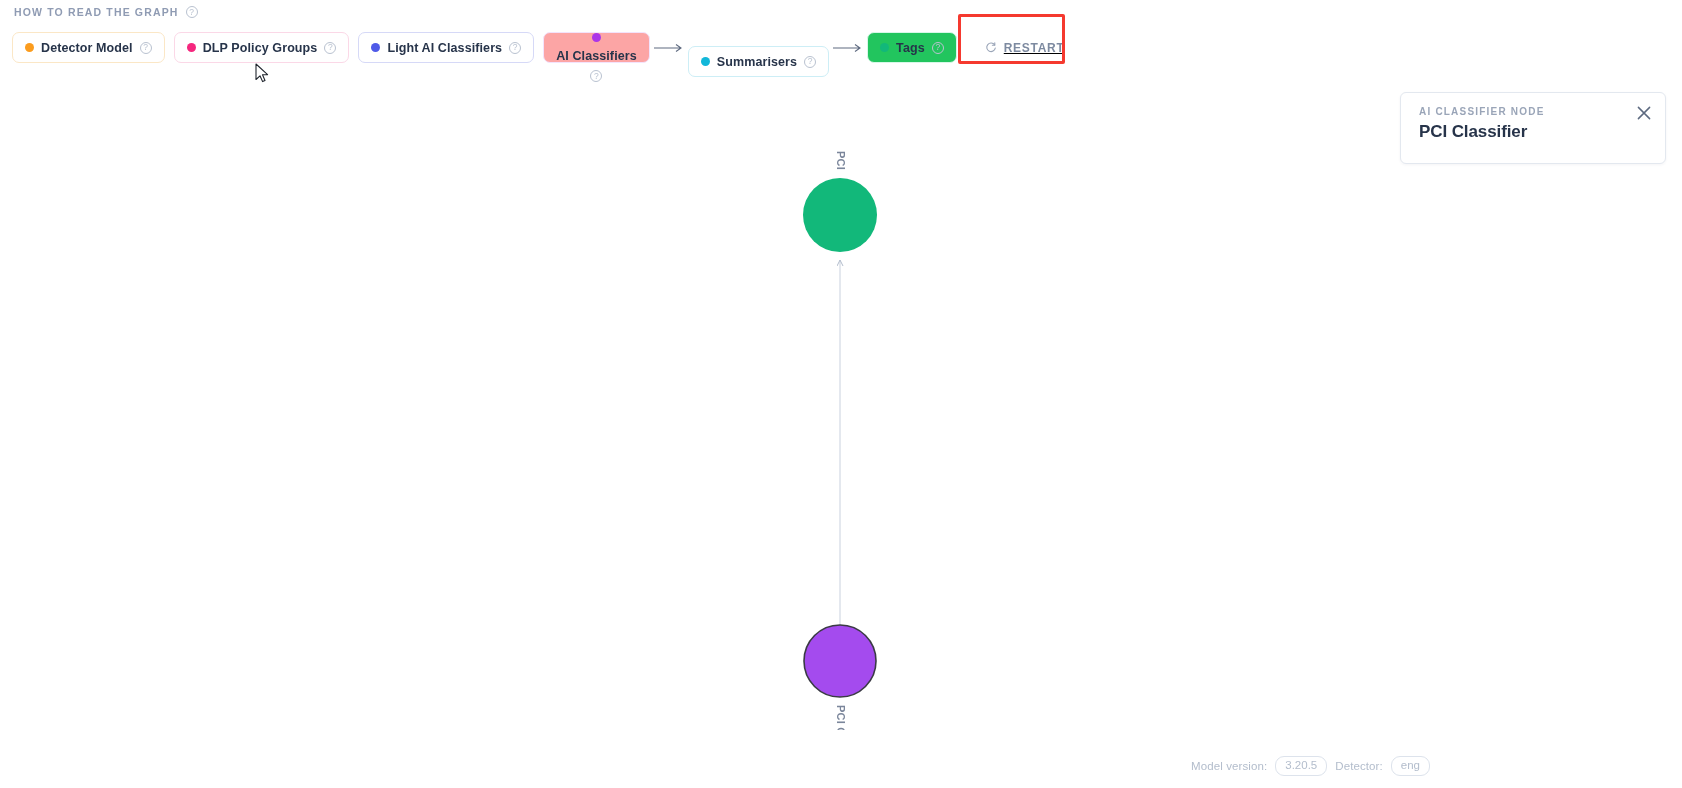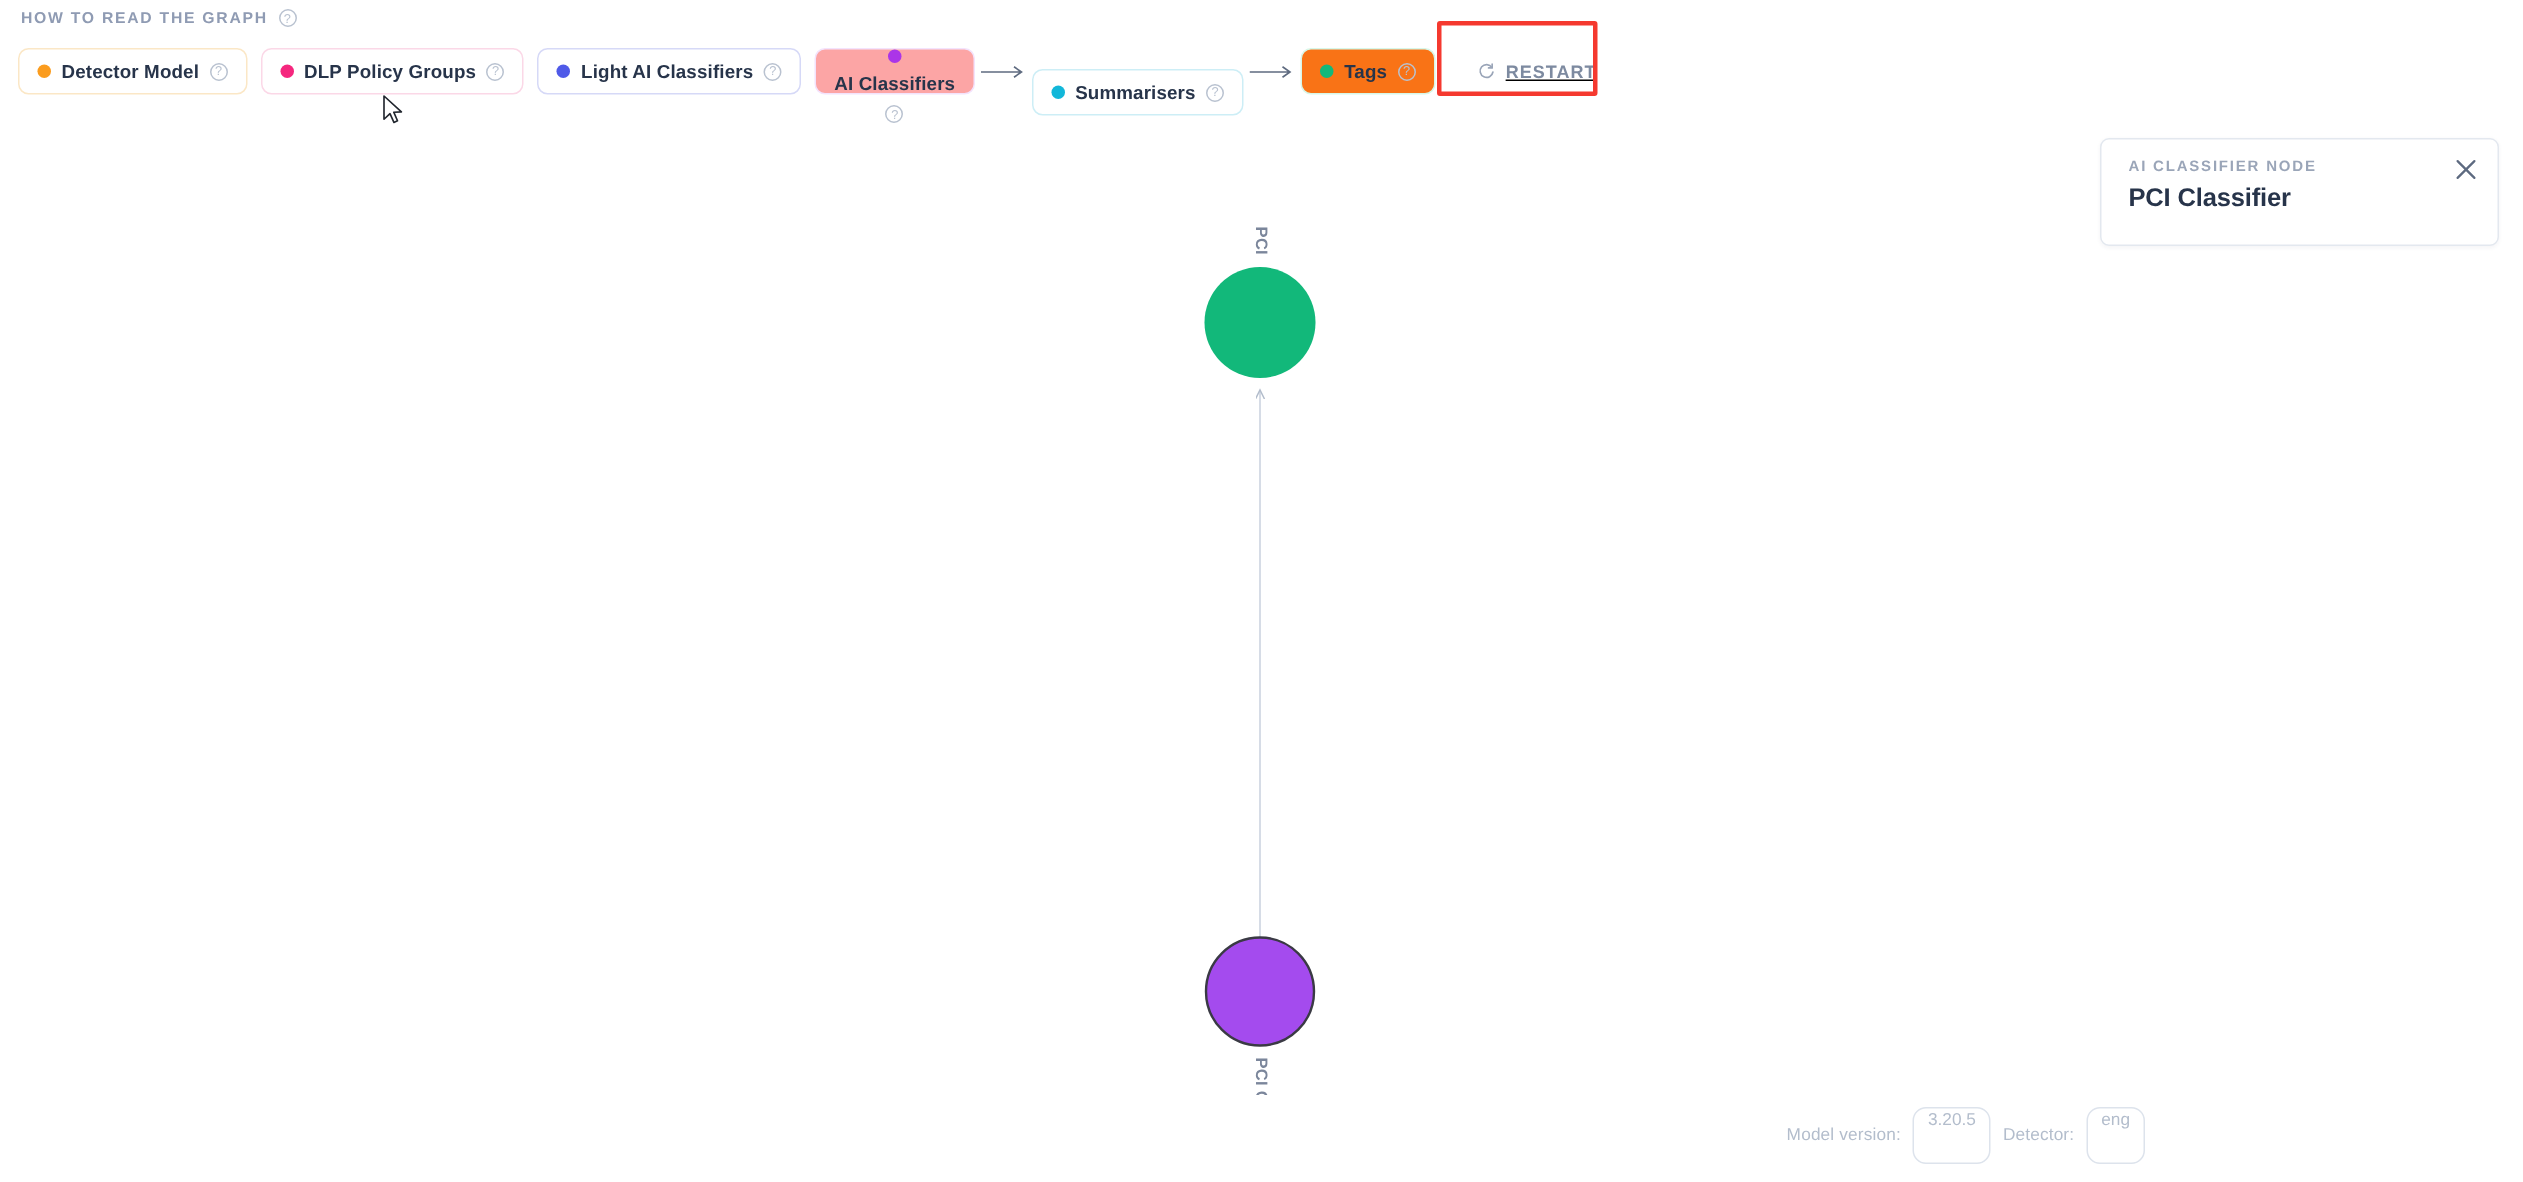--- a/index.html
+++ b/index.html
@@ -198,21 +198,21 @@
   .status-label {
     font-size: 11.5px;
     color: #b3bdcc;
     letter-spacing: 0.1px;
   }
   .status-pill {
     font-size: 11.5px;
     color: #b3bdcc;
     border: 1px solid #dde3ec;
     border-radius: 9px;
-    padding: 2px 9px 21px;
+    padding: 2px 9px 3px;
     line-height: 1.1;
   }
 
   
   .cursor {
     position: absolute;
     left: 255px;
     top: 63px;
     width: 16px;
     height: 22px;
@@ -261,21 +261,21 @@
       <div class="chip" style="background: rgb(255, 255, 255); border-color: rgb(205, 238, 246); margin-top: 28px;">
         <span class="dot" style="background: rgb(18, 183, 217);"></span>
         <span class="chip-label">Summarisers</span>
         <span class="qmark"></span>
       </div>
       <div class="arrow-sep">
         <svg width="30" height="10" viewBox="0 0 30 10">
           <path d="M0,5 L27,5 M22,1.5 L27,5 L22,8.5" stroke="#5f6b80" stroke-width="1.1" fill="none"></path>
         </svg>
       </div>
-      <div class="chip" style="background: #f97316; border-color: rgb(216, 247, 232);">
+      <div class="chip" style="background: #22c55e; border-color: rgb(216, 247, 232);">
         <span class="dot" style="background: rgb(18, 184, 122);"></span>
         <span class="chip-label">Tags</span>
         <span class="qmark"></span>
       </div>
       <div class="restart-wrap">
         <div class="restart-highlight" style="border-color: rgb(245, 57, 47);"></div>
         <button class="restart-btn">
           <svg class="restart-icon" viewBox="0 0 14 14" width="12" height="12">
             <path d="M11.2,3.4 A5,5 0 1 0 12,7" stroke="#9aa5b8" stroke-width="1.3" fill="none" stroke-linecap="round"></path>
             <path d="M11.4,0.9 L11.4,3.8 L8.6,3.8" stroke="#9aa5b8" stroke-width="1.3" fill="none" stroke-linecap="round" stroke-linejoin="round"></path>

